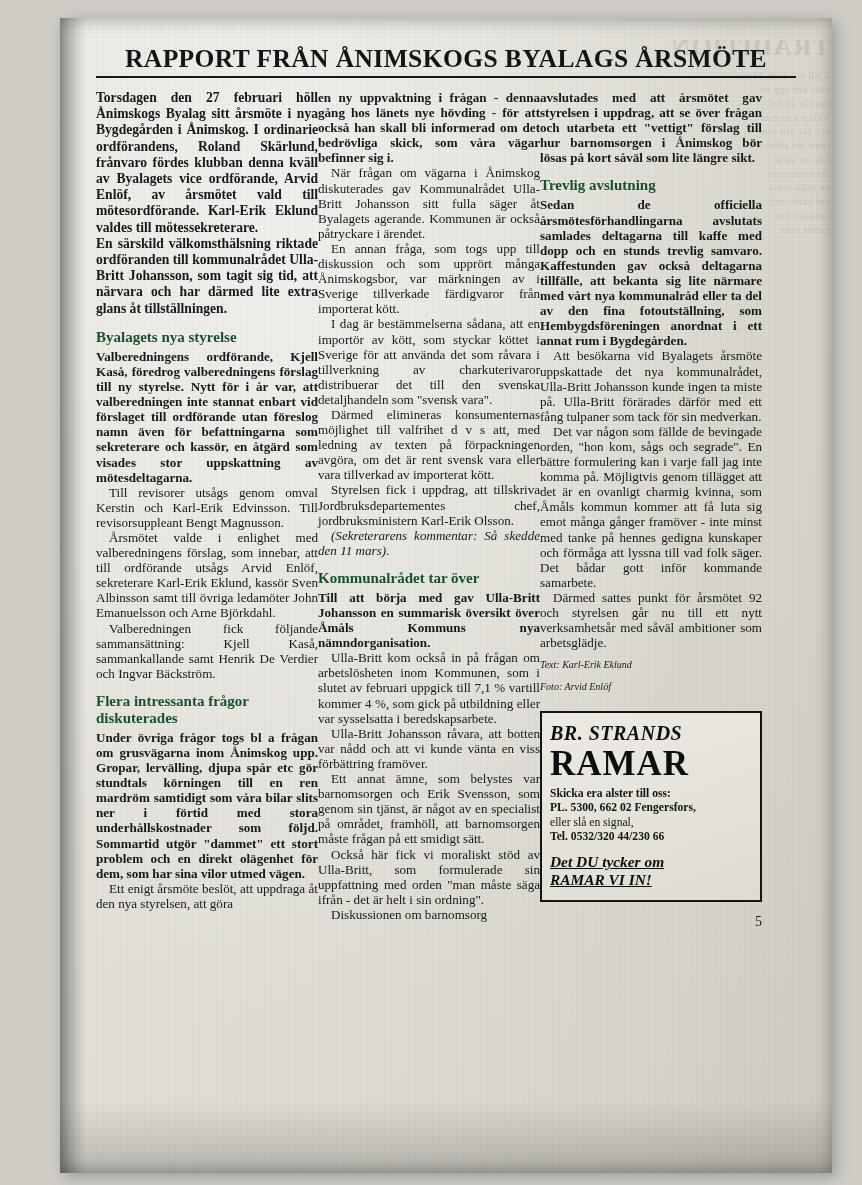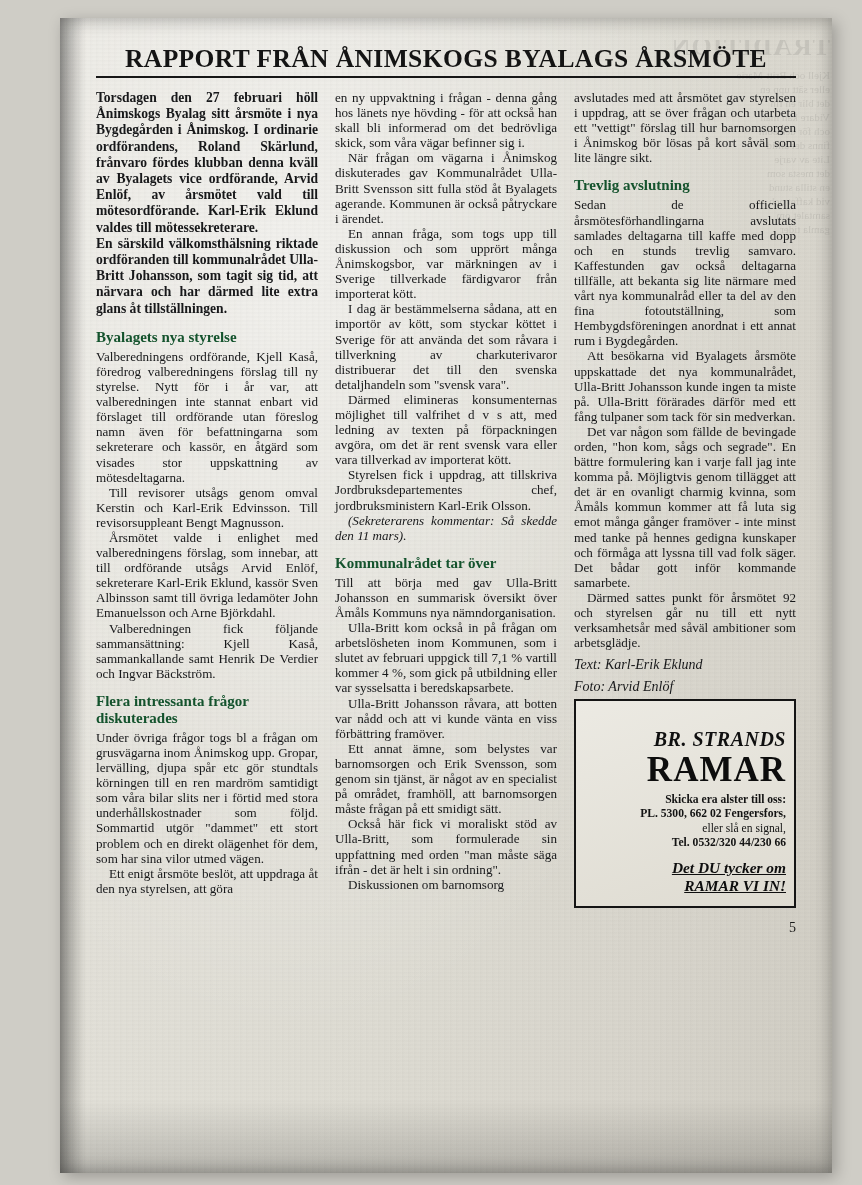--- a/index.html
+++ b/index.html
@@ -89,70 +89,69 @@
     color: #141414;
     text-align: center;
     padding-bottom: 2px;
     border-bottom: 2.5px solid #171717;
     margin: 14px 0 12px 0;
     white-space: nowrap;
   }
 
   .columns {
     display: flex;
-    gap: 17px;
     margin-top: 10px;
   }
   .col {
     width: 222px;
     position: relative;
   }
 
   p {
     margin: 0;
     font-size: 13.1px;
     line-height: 15.1px;
     color: #17181a;
     text-align: justify;
     text-indent: 13px;
     hyphens: auto;
   }
-  p.noindent { text-indent: 0; }
+  p.noindent { text-indent: 0; font-weight: bold; }
 
   .lead p {
     font-weight: bold;
     font-size: 13.6px;
     line-height: 16.2px;
     text-indent: 0;
   }
 
   h2.sub {
     font-size: 15px;
     font-weight: bold;
     margin: 12px 0 3px 0;
     color: #14532d;
     line-height: 17px;
   }
 
   .italic { font-style: italic; }
 
   .sig {
     font-style: italic;
-    font-size: 14px;
+    font-size: 10px;
     line-height: 15.2px;
     text-indent: 0;
     margin-top: 7px;
   }
 
   
   .ad {
-    margin-top: 4px;
+    margin-top: 16px;
     border: 2.5px solid #141414;
-    padding: 27px 8px 11px 8px;
-    text-align: right;
+    padding: 9px 8px 11px 8px;
+    text-align: left;
     background: linear-gradient(160deg, #eceae3, #dedbd1);
     position: relative;
   }
   .ad .ad-line1 {
     font-style: italic;
     font-weight: bold;
     font-size: 20px;
     letter-spacing: 0.5px;
     color: #101010;
   }
@@ -235,21 +234,21 @@
         <p>Årsmötet valde i enlighet med valberedningens förslag, som innebar, att till ordförande utsågs Arvid Enlöf, sekreterare Karl-Erik Eklund, kassör Sven Albinsson samt till övriga ledamöter John Emanuelsson och Arne Björkdahl.</p>
         <p>Valberedningen fick följande sammansättning: Kjell Kaså, sammankallande samt Henrik De Verdier och Ingvar Bäckström.</p>
 
         <h2 class="sub">Flera intressanta frågor diskuterades</h2>
         <p class="noindent">Under övriga frågor togs bl a frågan om grusvägarna inom Ånimskog upp. Gropar, lervälling, djupa spår etc gör stundtals körningen till en ren mardröm samtidigt som våra bilar slits ner i förtid med stora underhållskostnader som följd. Sommartid utgör "dammet" ett stort problem och en direkt olägenhet för dem, som har sina vilor utmed vägen.</p>
         <p>Ett enigt årsmöte beslöt, att uppdraga åt den nya styrelsen, att göra</p>
       </div>
 
       <div class="col">
         <p class="noindent">en ny uppvaktning i frågan - denna gång hos länets nye hövding - för att också han skall bli informerad om det bedrövliga skick, som våra vägar befinner sig i.</p>
-        <p>När frågan om vägarna i Ånimskog diskuterades gav Kommunalrådet Ulla-Britt Svensson sitt fulla stöd åt Byalagets agerande. Kommunen är också påtryckare i ärendet.</p>
+        <p>När frågan om vägarna i Ånimskog diskuterades gav Kommunalrådet Ulla-Britt Johansson sitt fulla säger åt Byalagets agerande. Kommunen är också påtryckare i ärendet.</p>
         <p>En annan fråga, som togs upp till diskussion och som upprört många Ånimskogsbor, var märkningen av i Sverige tillverkade färdigvaror från importerat kött.</p>
         <p>I dag är bestämmelserna sådana, att en importör av kött, som styckar köttet i Sverige för att använda det som råvara i tillverkning av charkuterivaror distribuerar det till den svenska detaljhandeln som "svensk vara".</p>
         <p>Därmed elimineras konsumenternas möjlighet till valfrihet d v s att, med ledning av texten på förpackningen avgöra, om det är rent svensk vara eller vara tillverkad av importerat kött.</p>
         <p>Styrelsen fick i uppdrag, att tillskriva Jordbruksdepartementes chef, jordbruksministern Karl-Erik Olsson.</p>
         <p class="italic">(Sekreterarens kommentar: Så skedde den 11 mars).</p>
 
         <h2 class="sub">Kommunalrådet tar över</h2>
         <p class="noindent">Till att börja med gav Ulla-Britt Johansson en summarisk översikt över Åmåls Kommuns nya nämndorganisation.</p>
         <p>Ulla-Britt kom också in på frågan om arbetslösheten inom Kommunen, som i slutet av februari uppgick till 7,1 % vartill kommer 4 %, som gick på utbildning eller var sysselsatta i beredskapsarbete.</p>
         <p>Ulla-Britt Johansson råvara, att botten var nådd och att vi kunde vänta en viss förbättring framöver.</p>

